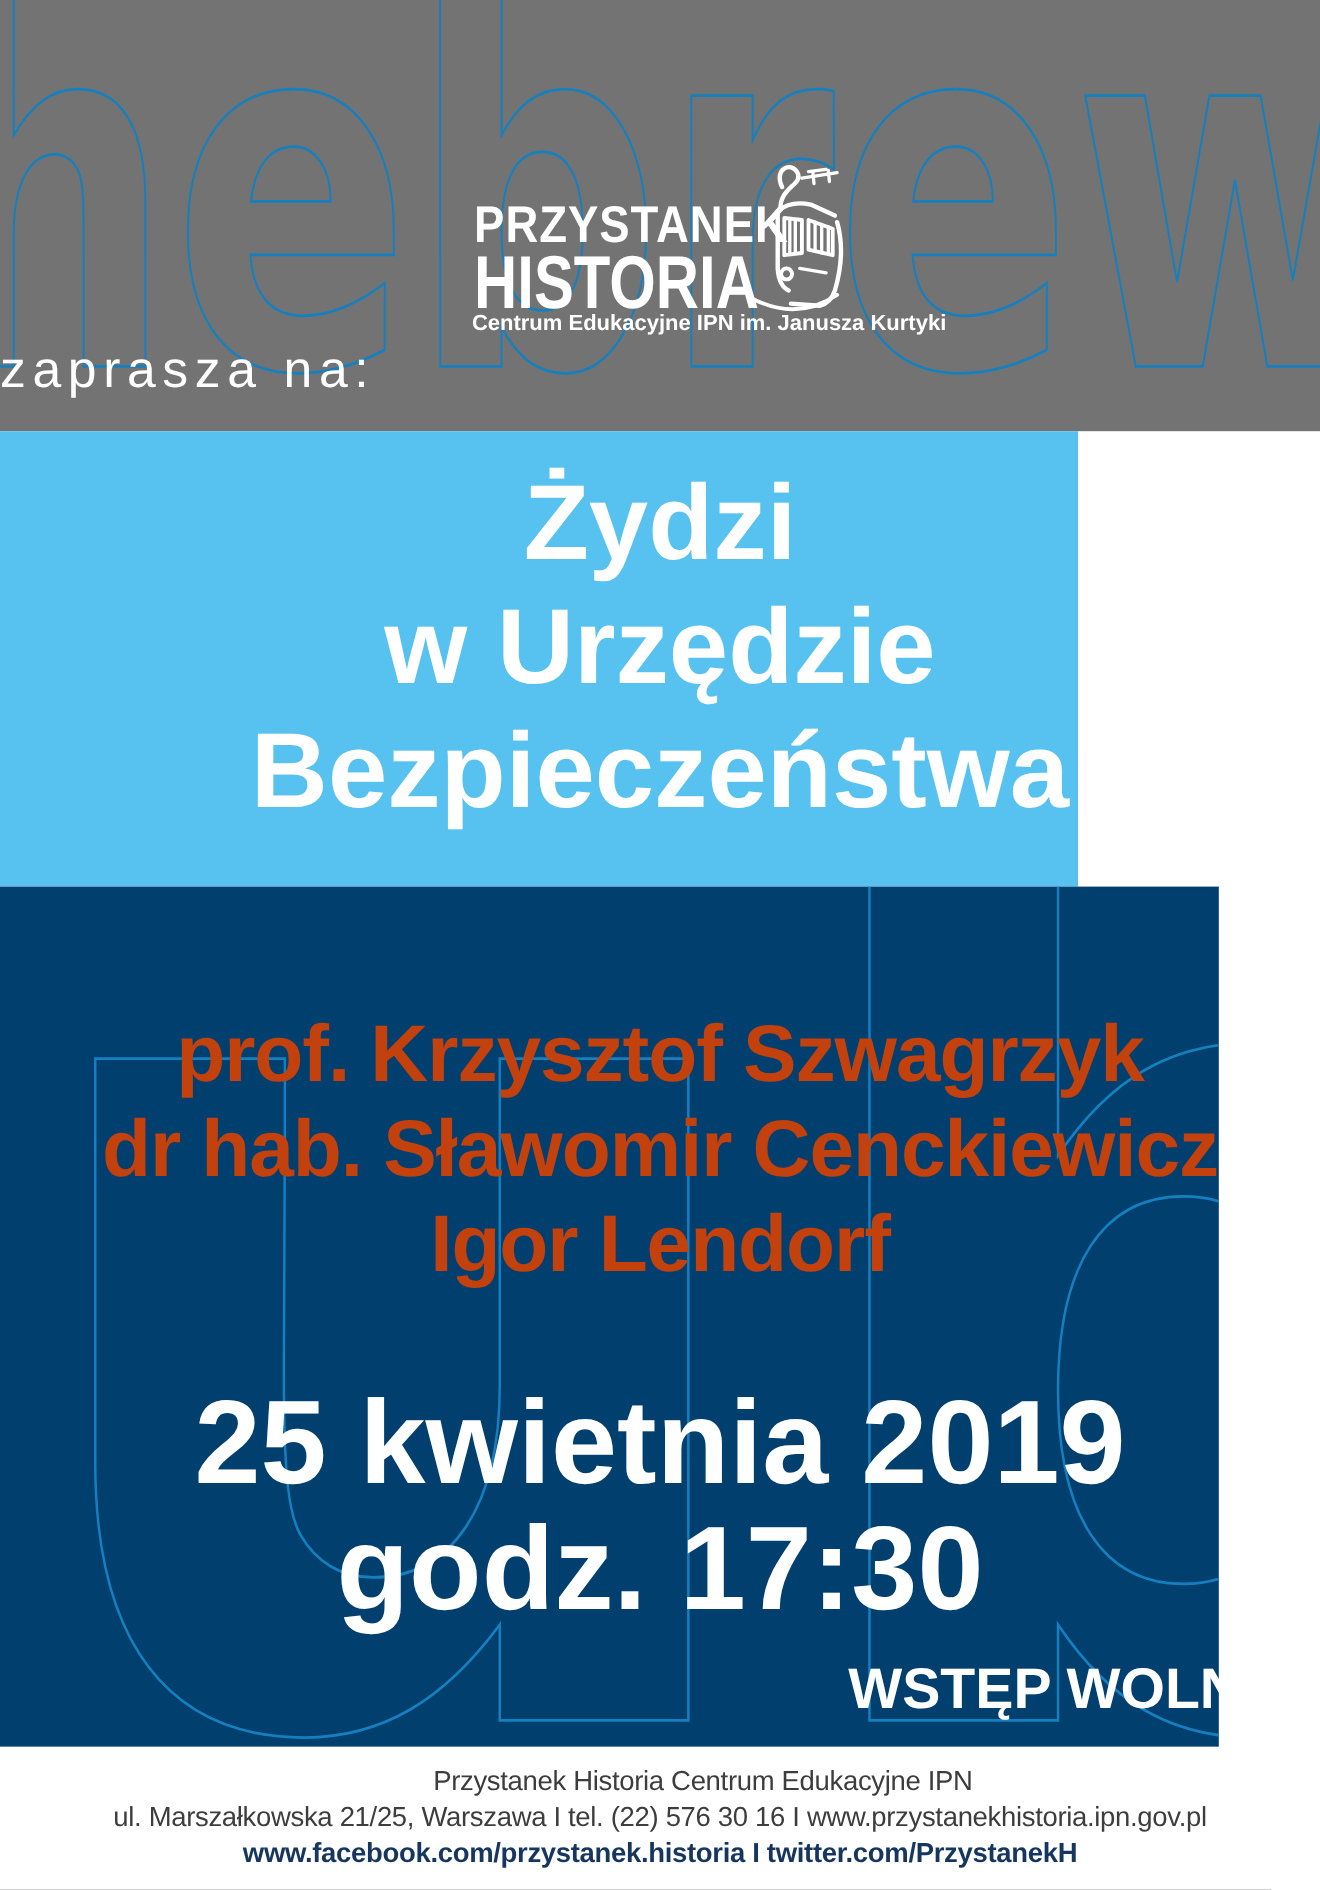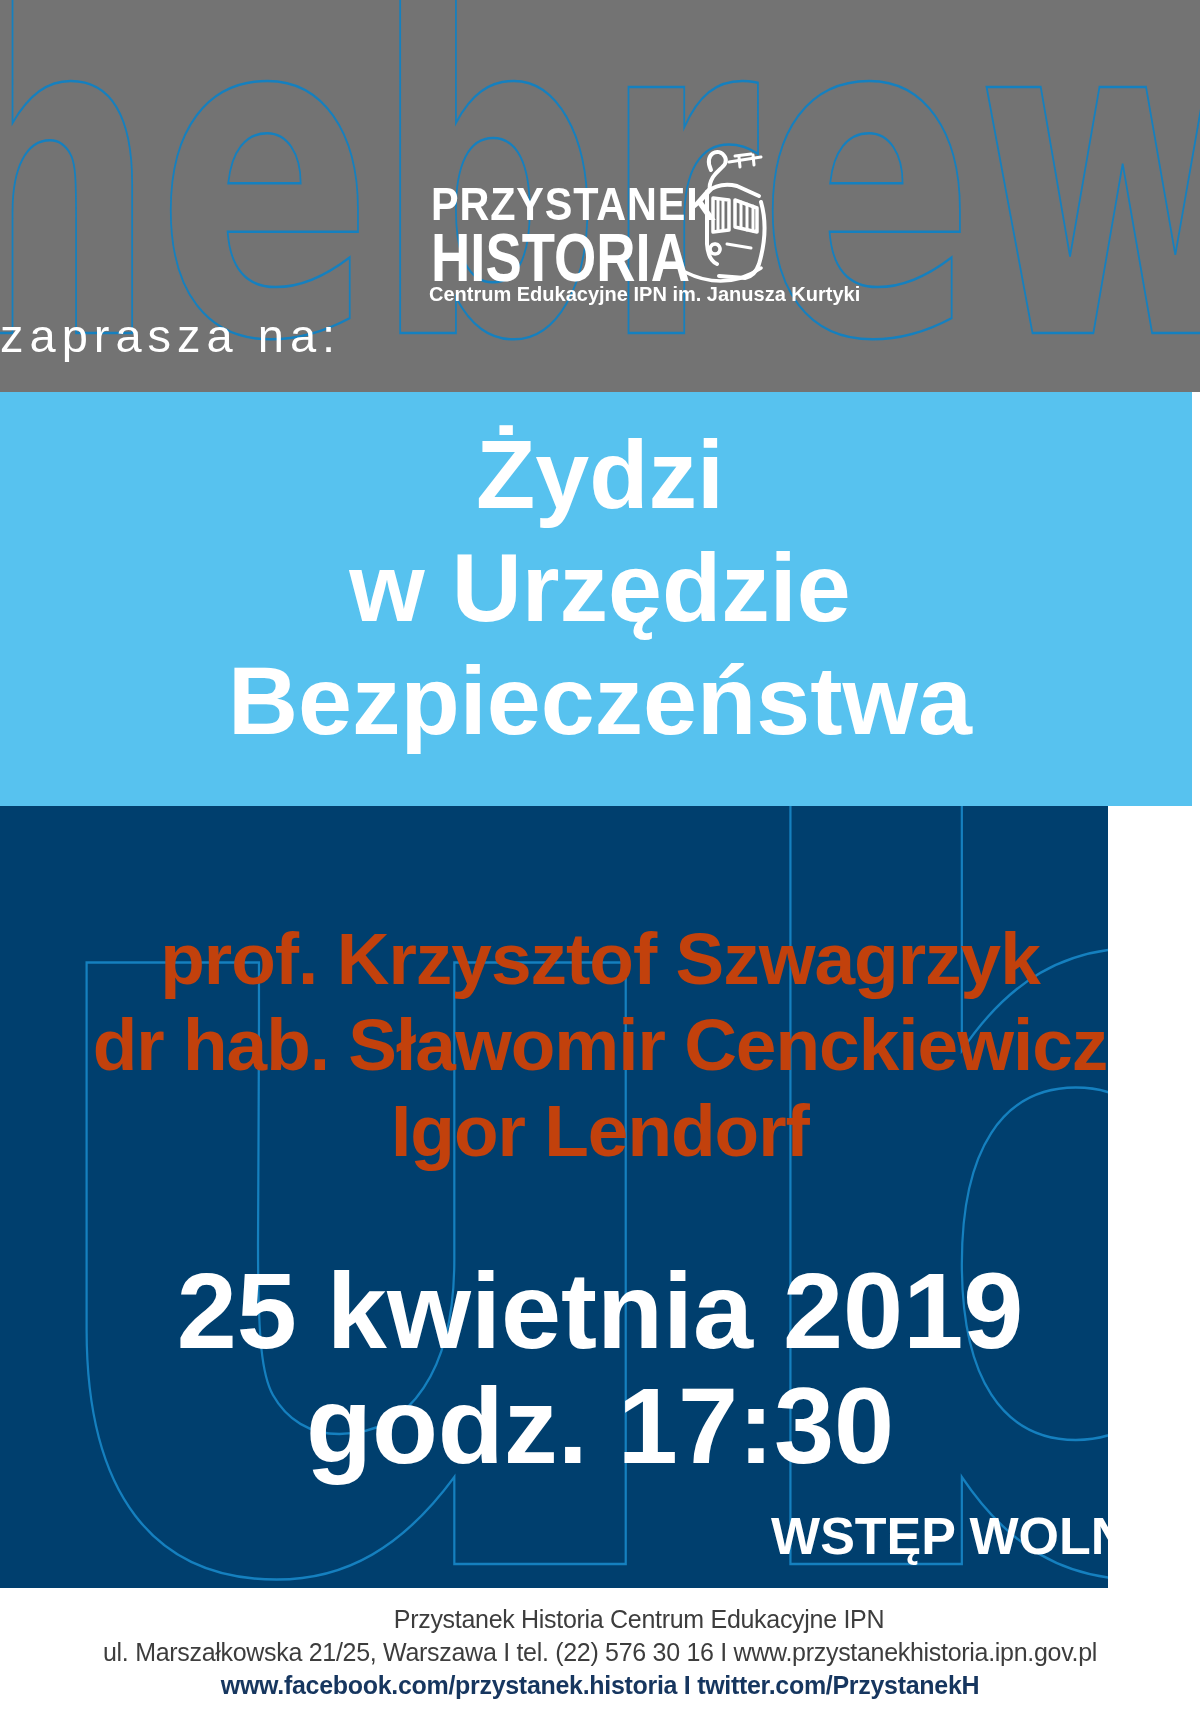--- a/index.html
+++ b/index.html
@@ -10,21 +10,21 @@
     background:#ffffff;
     overflow:hidden;
     font-family:"Liberation Sans","DejaVu Sans",sans-serif;
   }
   
   .top-section{
     position:absolute;left:0;top:0;width:1200px;height:392px;
     background:#737373;overflow:hidden;
   }
   .title-band{
-    position:absolute;left:0;top:392px;width:1192px;height:414px;
+    position:absolute;left:0;top:392px;width:980px;height:414px;
     background:#57c2ef;overflow:hidden;
   }
   .main-section{
     position:absolute;left:0;top:806px;width:1108px;height:782px;
     background:#003f6e;overflow:hidden;
   }
   .footer{
     position:absolute;left:0;top:1588px;width:1200px;height:130px;
     background:#ffffff;
   }

